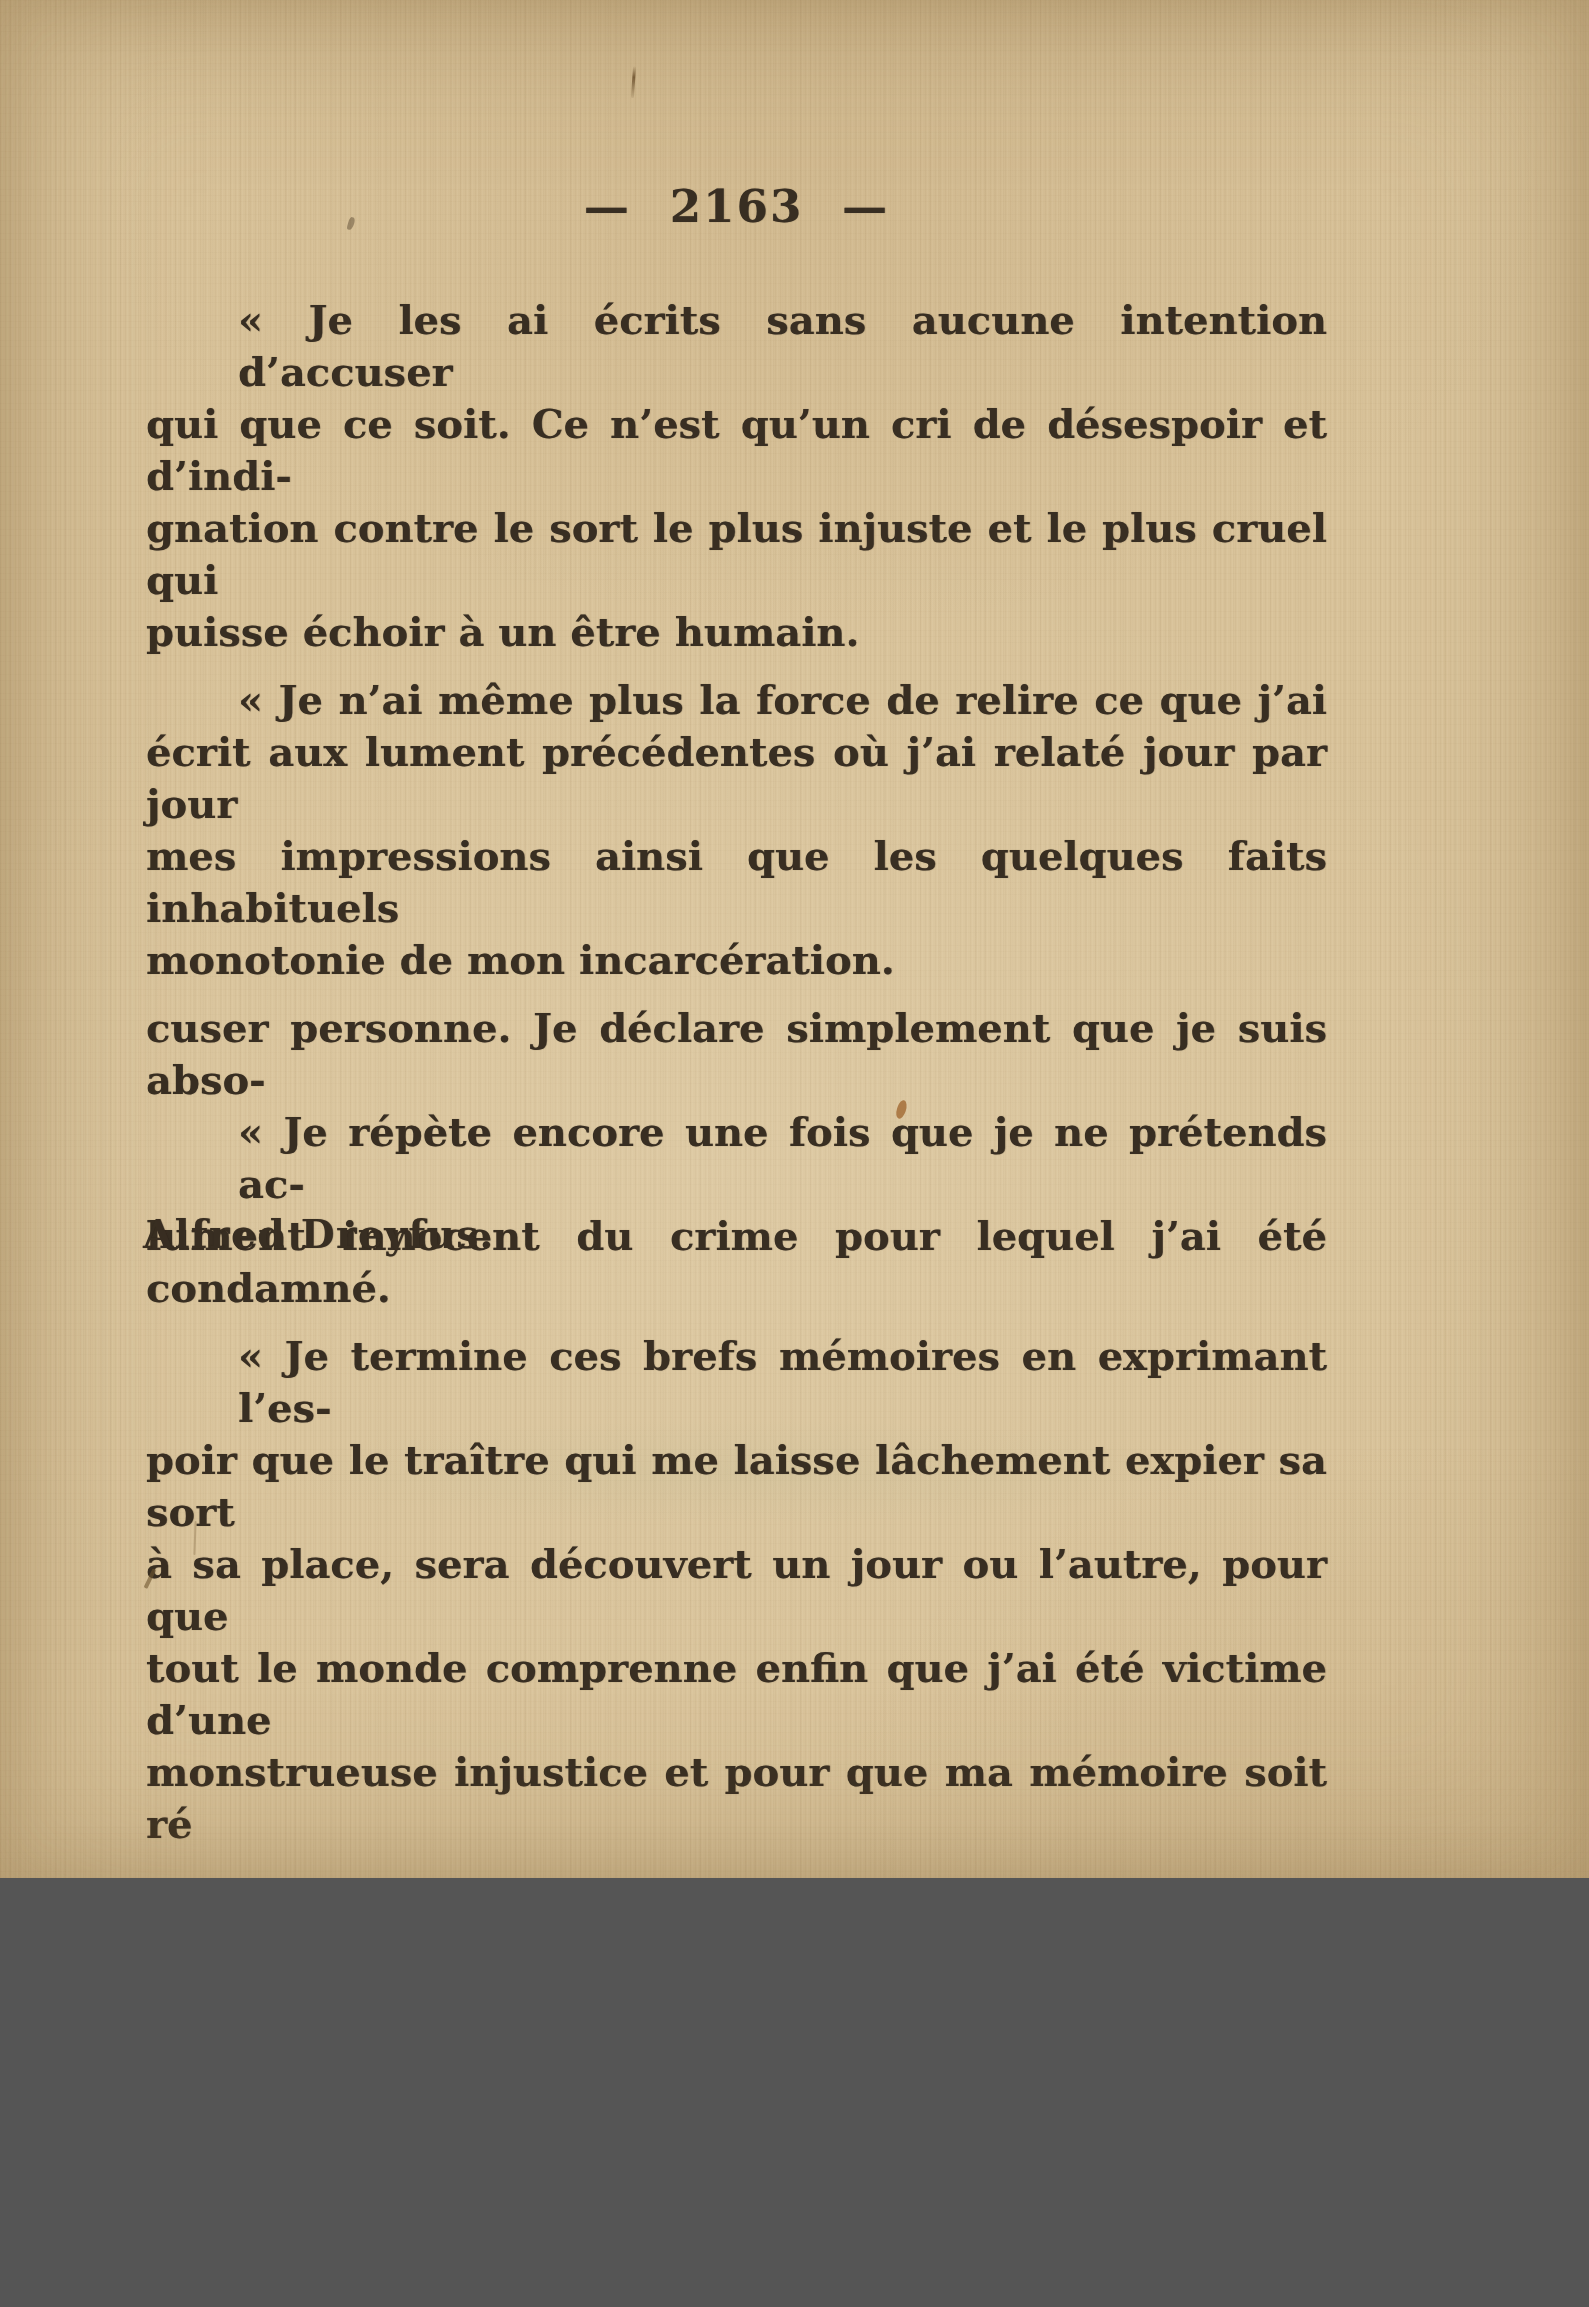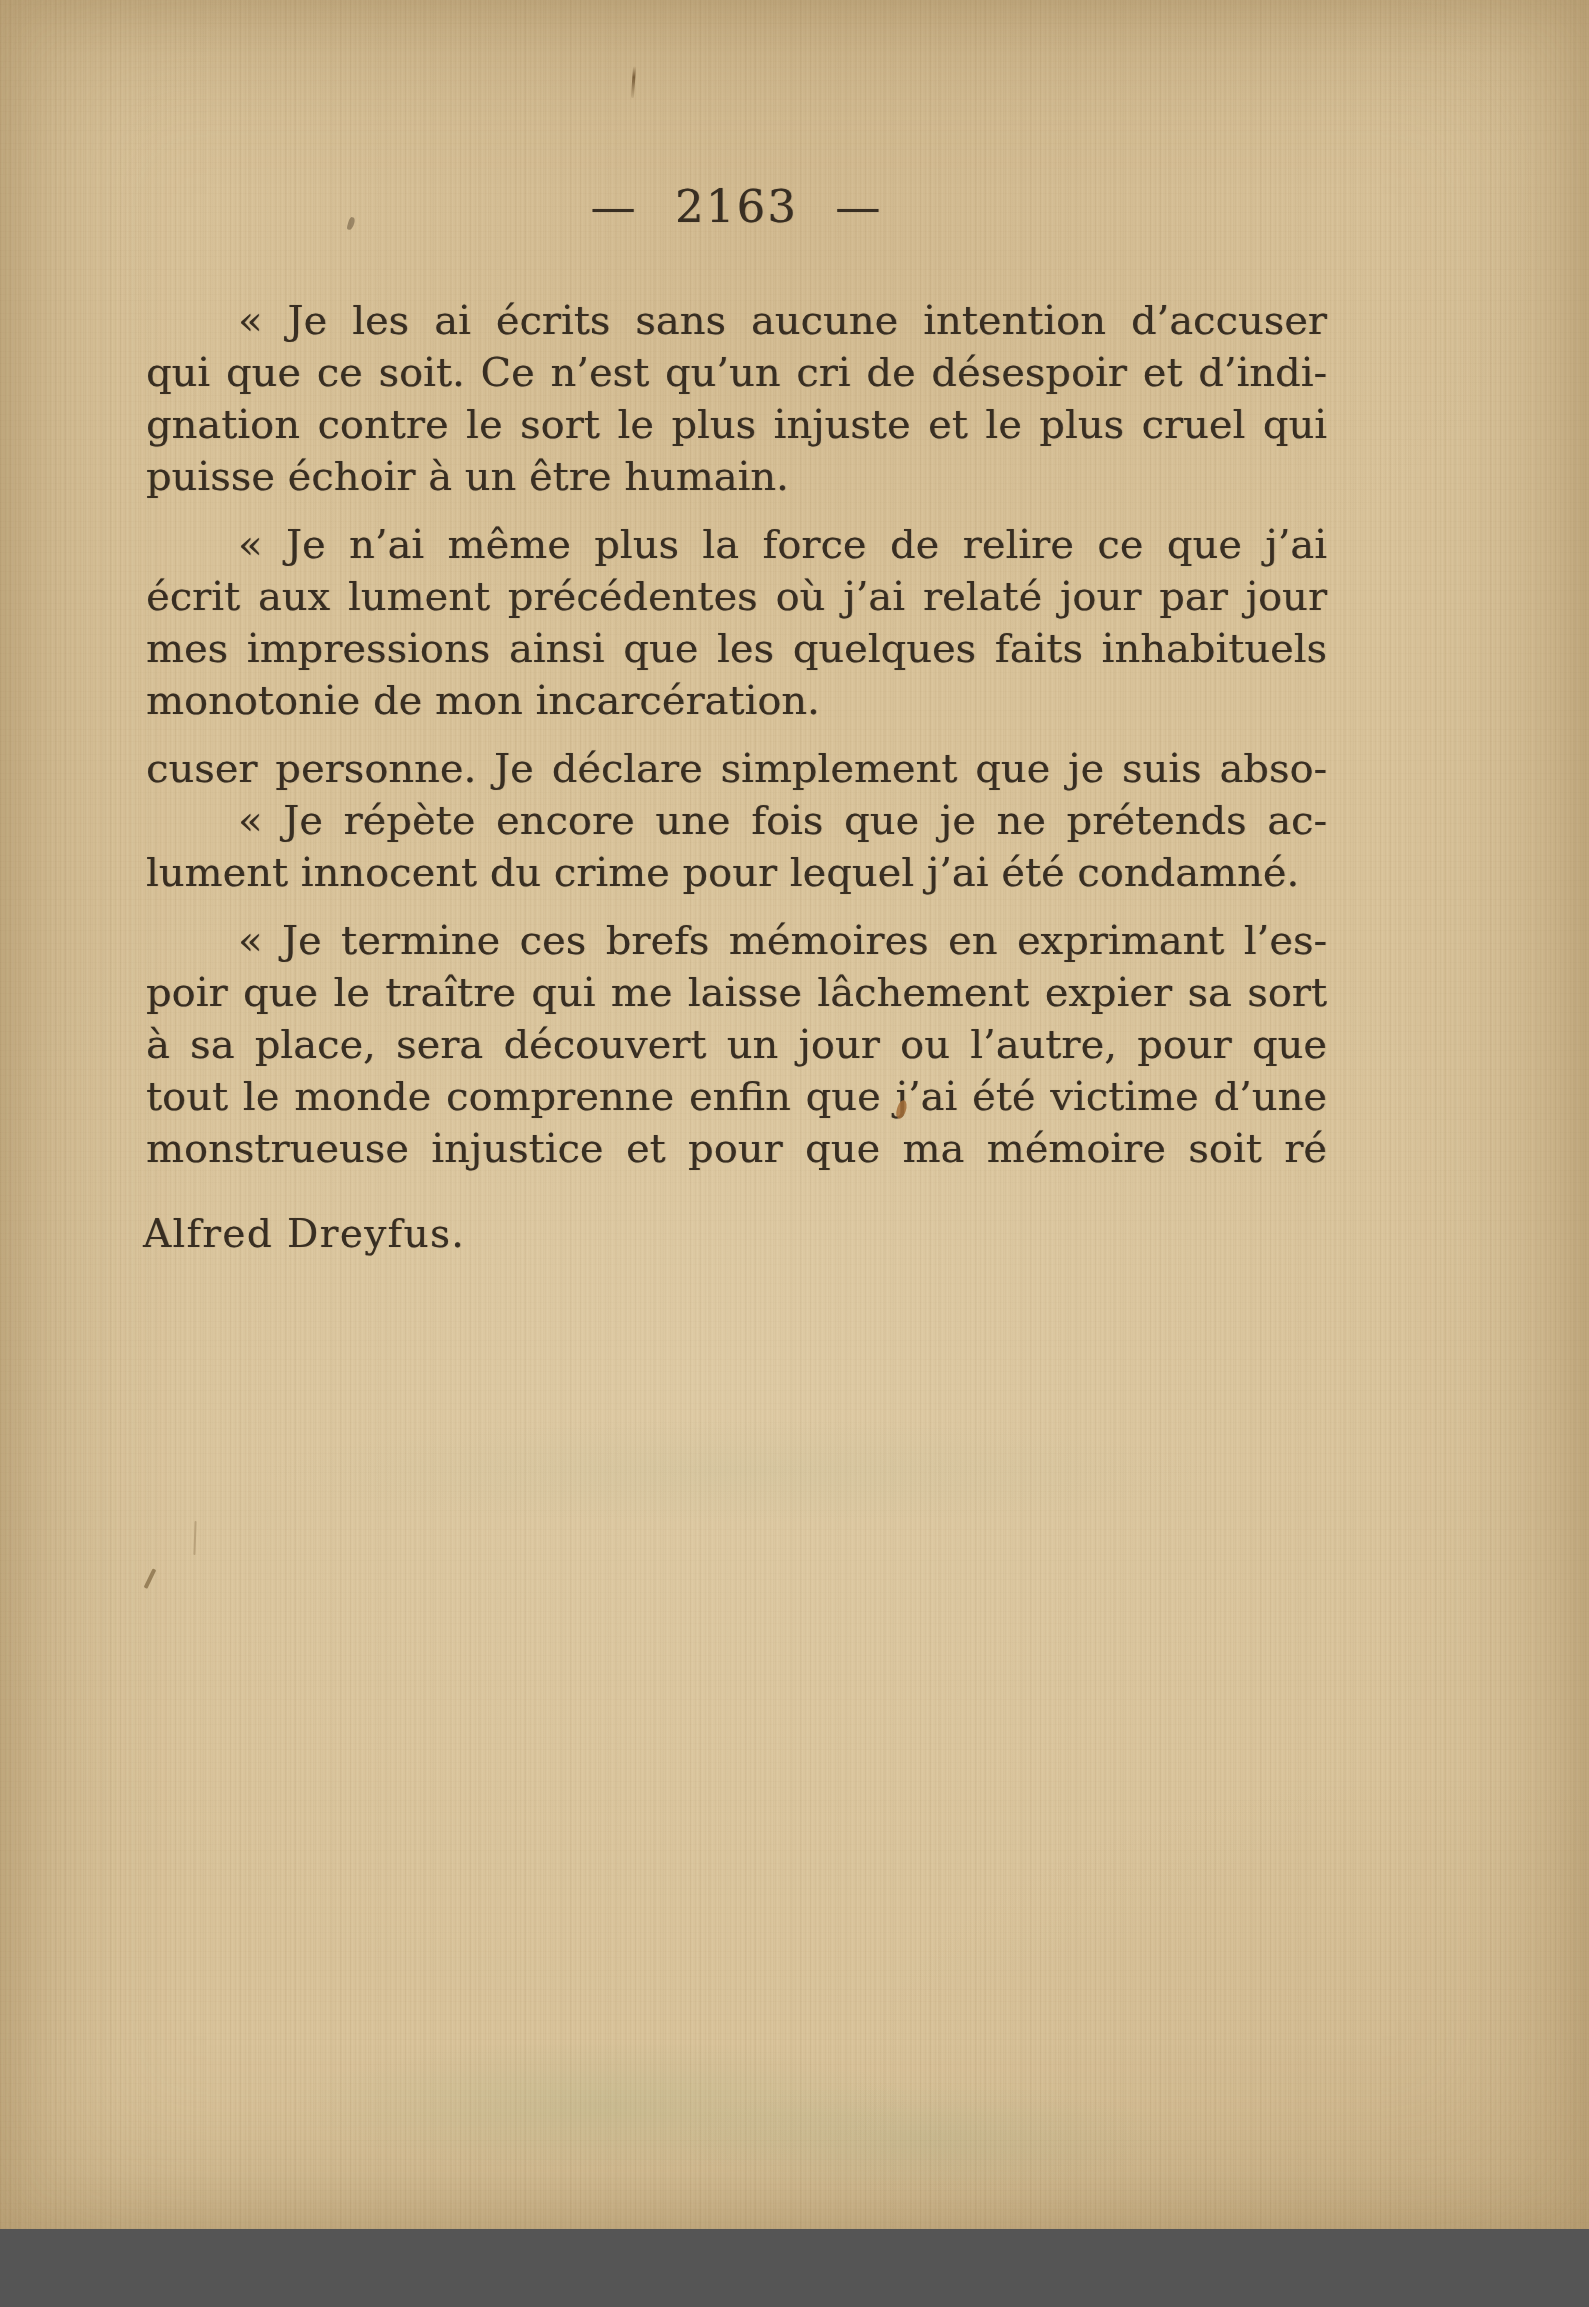--- a/index.html
+++ b/index.html
@@ -1,37 +1,38 @@
 <!DOCTYPE html>
 <html style="font-size:11.3px"><head>
 <meta charset="utf-8">
 <style>
   html,body{margin:0;padding:0;background:#555;}
   .page{
     position:relative;
-    width:1589px;height:2229px;
+    width:1589px;height:1878px;
     overflow:hidden;
     font-family:"DejaVu Serif","Liberation Serif",serif;
     color:#382e22;
     background-color:#d8c299;
     background-image:
       radial-gradient(ellipse 1056px 634px at 52% 10%, rgba(146,108,58,0.10), rgba(0,0,0,0) 70%),
       radial-gradient(ellipse 1197px 915px at 45% 62%, rgba(255,247,226,0.14), rgba(0,0,0,0) 72%),
       radial-gradient(ellipse 845px 493px at 90% 95%, rgba(140,102,52,0.10), rgba(0,0,0,0) 70%),
       repeating-linear-gradient(90deg,
         rgba(128,96,52,0.050) 0px, rgba(128,96,52,0.050) 0.7px,
         rgba(0,0,0,0) 0.7px, rgba(0,0,0,0) 2.1px,
         rgba(255,250,234,0.055) 2.1px, rgba(255,250,234,0.055) 2.8px,
         rgba(0,0,0,0) 2.8px, rgba(0,0,0,0) 5px),
       repeating-linear-gradient(90deg,
         rgba(118,86,46,0.035) 0px, rgba(118,86,46,0.035) 1.4px,
         rgba(0,0,0,0) 1.4px, rgba(0,0,0,0) 9.2px),
       repeating-linear-gradient(0deg,
         rgba(126,96,52,0.028) 0px, rgba(126,96,52,0.028) 0.7px,
         rgba(0,0,0,0) 0.7px, rgba(0,0,0,0) 6.3px);
+    font-weight: bold;
   }
   .vignette{
     position:absolute;inset:0;z-index:6;pointer-events:none;
     box-shadow:
       inset 0 0 148px 30px rgba(122,92,48,0.30),
       inset 0 0 49px 5.6px rgba(122,92,48,0.16);
   }
   .ghost{position:absolute;z-index:1;pointer-events:none;}
   .ghost.g0{left:211px;top:1415px;width:1056px;height:113px;
     background:radial-gradient(ellipse at center, rgba(150,168,130,0.09), rgba(0,0,0,0) 65%);}

